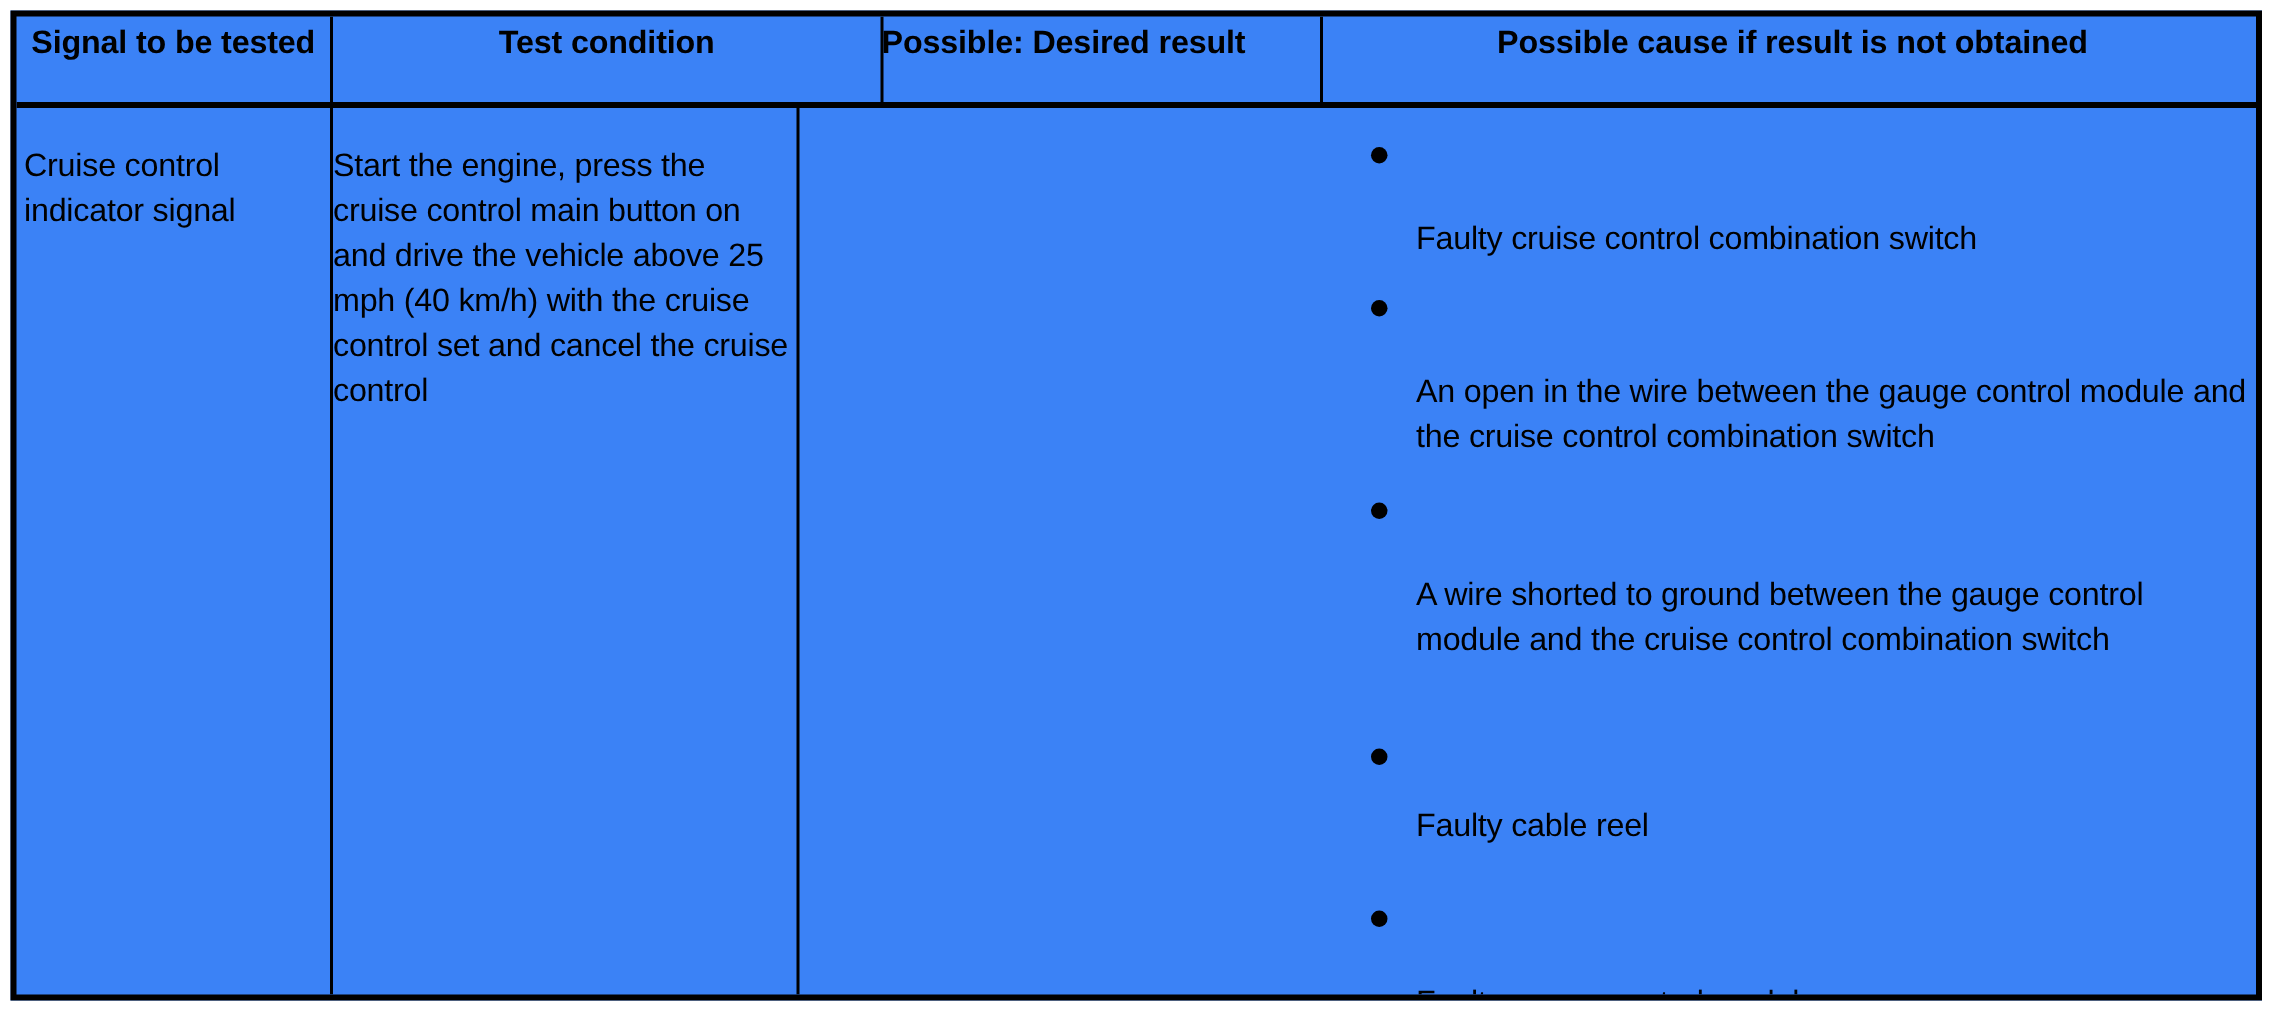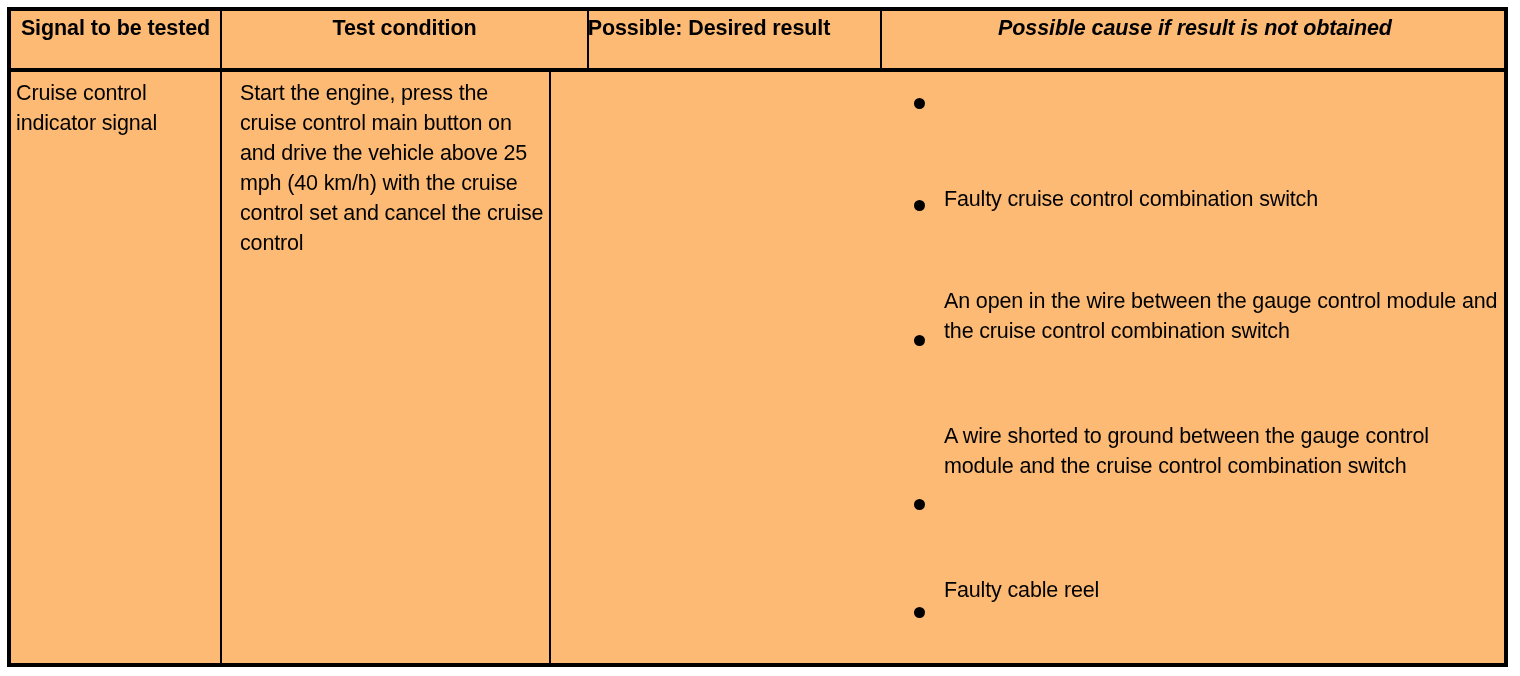--- a/index.html
+++ b/index.html
@@ -27,21 +27,21 @@
     position: absolute;
     left: 7px;
     top: 7px;
     width: 1501px;
     height: 660px;
     box-sizing: border-box;
     border-top: 4px solid #000;
     border-left: 4px solid #000;
     border-right: 4px solid #000;
     border-bottom: 4px solid #000;
-    background: #fdba74;
+    background: #3b82f6;
     overflow: hidden;
   }
 
   
   #header-row {
     position: absolute;
     left: 0;
     top: 0;
     width: 100%;
     height: 61px;
@@ -59,48 +59,48 @@
     font-size: 21.5px;
     line-height: 26px;
     padding-top: 4px;
     letter-spacing: -0.1px;
   }
   .hcell.divided { border-right: 2px solid #000; }
 
   #h-col1 { left: 0px;    width: 211px; }
   #h-col2 { left: 211px;  width: 367px; }
   #h-col3 { left: 527px;  width: 344px; }
-  #h-col4 { left: 871px;  width: 626px; font-style: italic; }
+  #h-col4 { left: 871px;  width: 626px; }
 
   
   #body-row {
     position: absolute;
     left: 0;
     top: 61px;
     width: 100%;
     bottom: 0;
   }
   .bcell {
     position: absolute;
     top: 0;
     bottom: 0;
     box-sizing: border-box;
     overflow: hidden;
   }
   .bcell.divided { border-right: 2px solid #000; }
 
   #b-col1 { left: 0px;    width: 211px; }
-  #b-col2 { left: 224px;  width: 316px; }
+  #b-col2 { left: 206px;  width: 316px; }
   #b-col3 { left: 527px;  width: 344px; }
   #b-col4 { left: 871px;  width: 626px; }
 
   .celltext {
     font-size: 21.5px;
     line-height: 30px;
-    padding: 6px 4px 0 5px;
+    padding: 23px 4px 0 5px;
     letter-spacing: -0.15px;
     white-space: pre-line;
   }
 
   
   .cause-list {
     position: relative;
     padding: 0;
     margin: 0;
     list-style: none;
@@ -118,21 +118,20 @@
     background: #000;
     border-radius: 50%;
   }
   .cause-text {
     position: absolute;
     left: 62px;
     width: 556px;
     font-size: 21.5px;
     line-height: 30px;
     letter-spacing: -0.15px;
-    margin-top: 40px;
   }
 
   
   .ci-0 .bullet-dot { top: 26px; }
   .ci-0 .cause-text { top: 72px; }
 
   .ci-1 .bullet-dot { top: 128px; }
   .ci-1 .cause-text { top: 174px; }
 
   .ci-2 .bullet-dot { top: 263px; }

